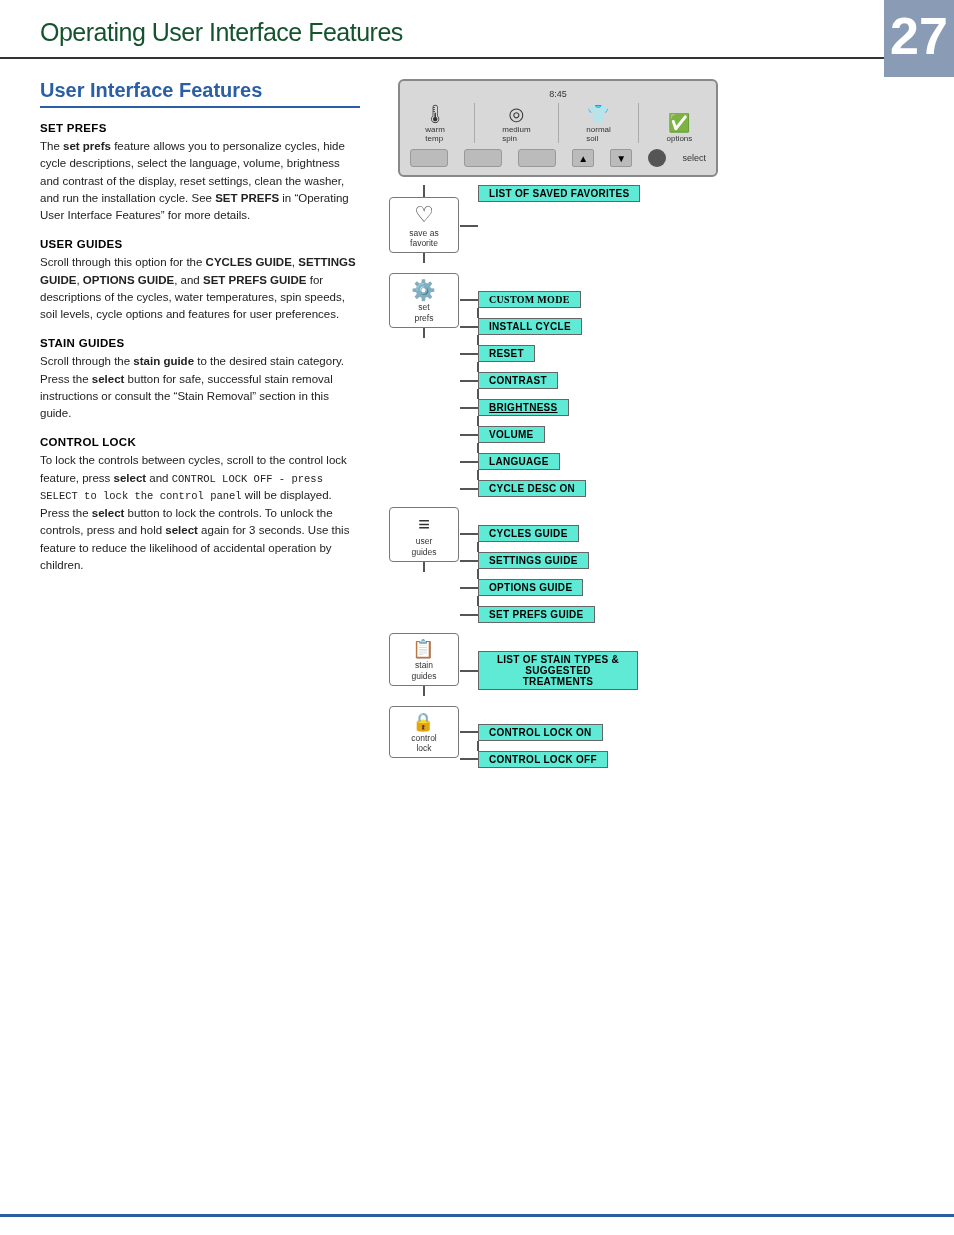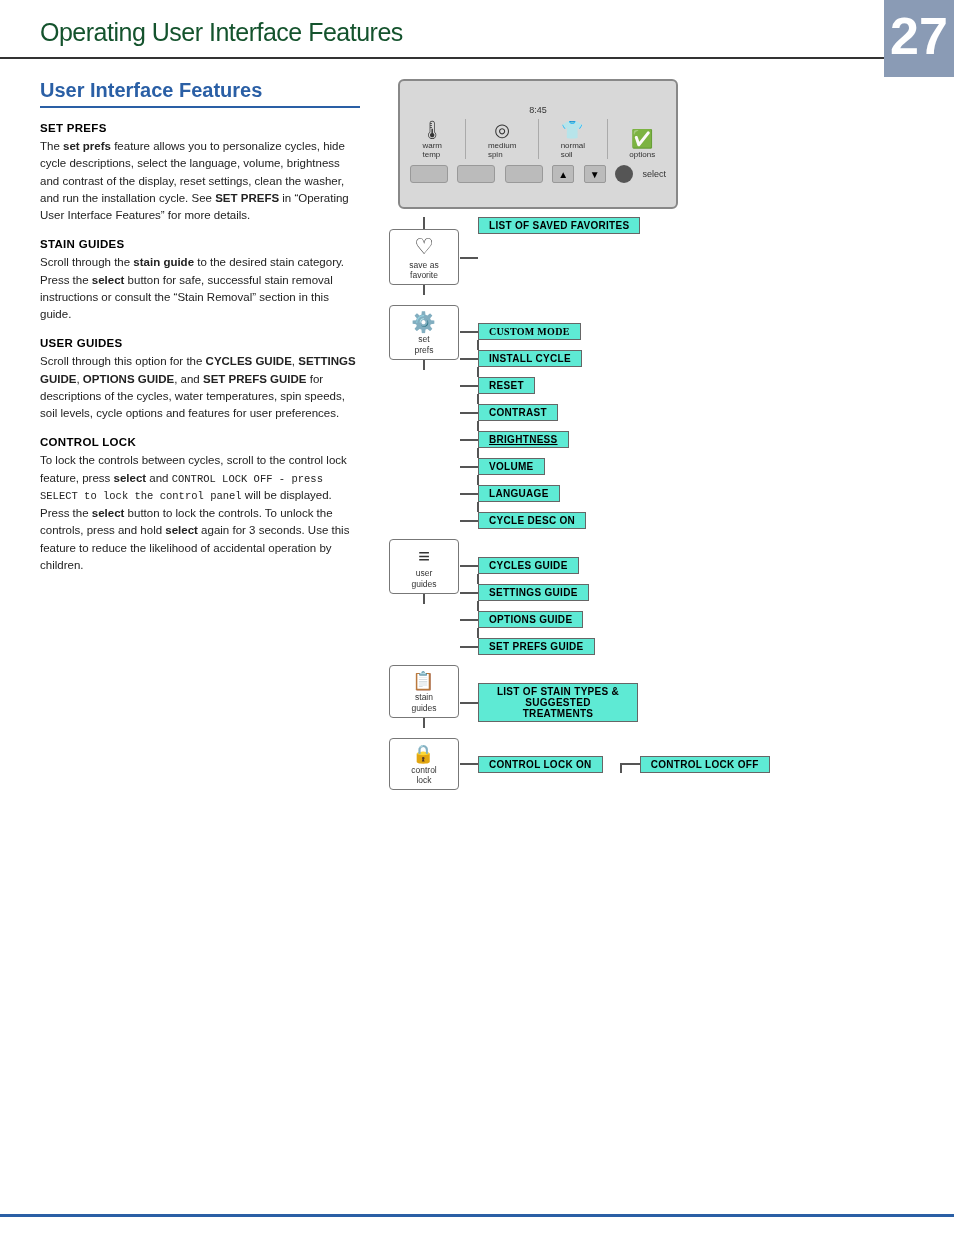--- a/index.html
+++ b/index.html
@@ -92,22 +92,22 @@
       flex: 1;
       padding-right: 80px;
       padding-top: 0;
     }
 
     
     .control-panel {
       border: 2px solid #888;
       border-radius: 6px;
       background: #d8d8d8;
-      padding: 24px 10px;
-      width: 280px;
+      padding: 8px 10px;
+      width: 320px;
       margin-left: 10px;
       margin-bottom: 8px;
     }
 
     .panel-time {
       text-align: center;
       font-size: 9px;
       color: #333;
       margin-bottom: 4px;
     }
@@ -234,30 +234,30 @@
 
 
     <div>
       <div class="subsection-title">SET PREFS</div>
       <div class="subsection-body">
         The <b>set prefs</b> feature allows you to personalize cycles, hide cycle descriptions, select the language, volume, brightness and contrast of the display, reset settings, clean the washer, and run the installation cycle. See <b>SET PREFS</b> in “Operating User Interface Features” for more details.
       </div>
     </div>
 
     <div>
+      <div class="subsection-title">USER GUIDES</div>
+      <div class="subsection-body">
+        Scroll through this option for the <b>CYCLES GUIDE</b>, <b>SETTINGS GUIDE</b>, <b>OPTIONS GUIDE</b>, and <b>SET PREFS GUIDE</b> for descriptions of the cycles, water temperatures, spin speeds, soil levels, cycle options and features for user preferences.
+      </div>
+    </div>
+
+    <div>
       <div class="subsection-title">STAIN GUIDES</div>
       <div class="subsection-body">
         Scroll through the <b>stain guide</b> to the desired stain category. Press the <b>select</b> button for safe, successful stain removal instructions or consult the “Stain Removal” section in this guide.
-      </div>
-    </div>
-
-    <div>
-      <div class="subsection-title">USER GUIDES</div>
-      <div class="subsection-body">
-        Scroll through this option for the <b>CYCLES GUIDE</b>, <b>SETTINGS GUIDE</b>, <b>OPTIONS GUIDE</b>, and <b>SET PREFS GUIDE</b> for descriptions of the cycles, water temperatures, spin speeds, soil levels, cycle options and features for user preferences.
       </div>
     </div>
 
     <div>
       <div class="subsection-title">CONTROL LOCK</div>
       <div class="subsection-body">
         To lock the controls between cycles, scroll to the control lock feature, press <b>select</b> and <span class="mono-text">CONTROL LOCK OFF - press SELECT to lock the control panel</span> will be displayed. Press the <b>select</b> button to lock the controls. To unlock the controls, press and hold <b>select</b> again for 3 seconds. Use this feature to reduce the likelihood of accidental operation by children.
       </div>
     </div>
   </div>
@@ -422,21 +422,21 @@
         </div>
       </div>
 
       <div style="display:flex; align-items:flex-start; margin-bottom:10px;">
         <div style="display:flex;flex-direction:column;align-items:center;width:72px;flex-shrink:0;">
           <div class="feature-box">
             <span class="feat-icon" style="font-size:18px;line-height:1;">🔒</span>
             <span class="feat-label">control<br>lock</span>
           </div>
         </div>
-        <div style="display:flex;flex-direction:row;align-items:flex-end;">
+        <div style="display:flex;flex-direction:column;align-items:flex-start;">
           <div style="display:flex;align-items:center;margin-top:18px;">
             <div style="width:18px;height:2px;background:#555;flex-shrink:0;"></div>
             <div class="item-label">CONTROL LOCK ON</div>
           </div>
           <div style="width:2px;background:#555;height:10px;margin-left:17px;"></div>
           <div style="display:flex;align-items:center;">
             <div style="width:18px;height:2px;background:#555;flex-shrink:0;"></div>
             <div class="item-label">CONTROL LOCK OFF</div>
           </div>
         </div>

